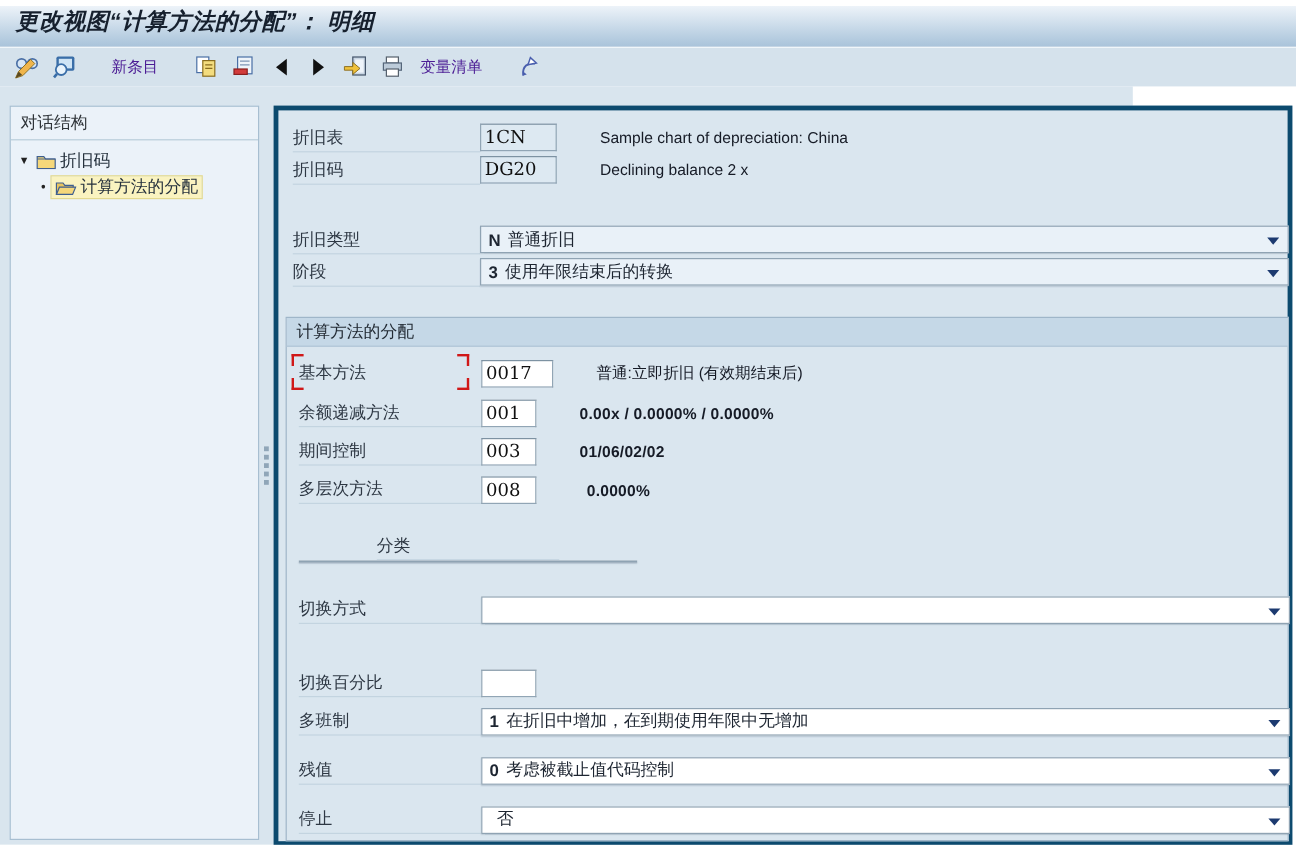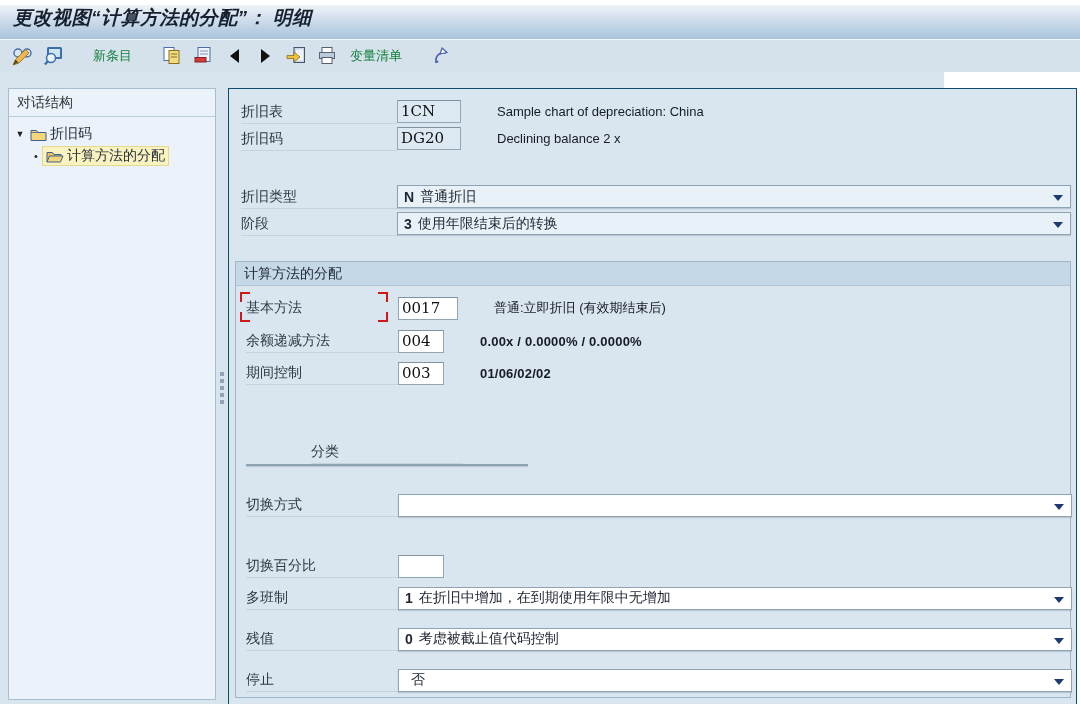--- a/index.html
+++ b/index.html
@@ -9,41 +9,41 @@
   .titlebar{position:absolute;left:0;top:4px;width:1080px;height:34px;
     background:linear-gradient(#edf3f9,#bcd1e3 70%,#a9c3da);
     border-top:1px solid #ffffff;border-bottom:1px solid #9db6cc;
     display:flex;align-items:flex-start;}
   .titlebar .title{font-size:19px;font-weight:bold;font-style:italic;color:#16202e;
     padding-left:13px;letter-spacing:.5px;}
   
   .toolbar{position:absolute;left:0;top:39px;width:1080px;height:33px;background:#d5e2ec;
     border-top:1px solid #f0f6fa;display:flex;align-items:center;gap:7px;padding-left:10px;box-sizing:border-box;}
   .tbtn{display:flex;align-items:center;justify-content:center;height:24px;min-width:24px;cursor:pointer;}
-  .tbtn.textbtn{font-size:13px;color:#15803d;padding:0 4px;}
+  .tbtn.textbtn{font-size:13px;color:#4c1d95;padding:0 4px;}
   .tri{width:0;height:0;border-top:7px solid transparent;border-bottom:7px solid transparent;}
   .tri.left{border-right:9px solid #111;}
   .tri.right{border-left:9px solid #111;}
   .tgap{width:10px;}
   
   .workspace{position:absolute;left:0;top:72px;width:944px;height:632px;background:#d9e5ee;}
   
   .sidebar{position:absolute;left:8px;top:16px;width:208px;height:612px;background:#ebf2f9;
     border:1px solid #a7bed1;box-sizing:border-box;}
   .sb-header{font-size:14px;color:#2e3338;padding:5px 8px 4px 8px;border-bottom:1px solid #b9cdda;}
   .tree{padding:6px 4px;font-size:14px;color:#24303c;}
   .tree-row{display:flex;align-items:center;height:22px;cursor:pointer;}
   .tw{display:inline-flex;align-items:center;justify-content:center;width:14px;}
   .exp{font-size:9px;color:#222;}
   .bullet{font-size:11px;color:#222;}
   .tree-label{padding:0 3px;display:flex;align-items:center;gap:3px;}
   .tree-row.selected .tree-label{background:#faf3c0;outline:1px solid #e3d98f;}
   
   .main{position:absolute;left:228px;top:16px;width:849px;height:617px;background:#dae6ef;
-    border:1px solid #0c4a6e;box-sizing:border-box;}
+    border:4px solid #0c4a6e;box-sizing:border-box;}
   .frow{position:absolute;display:flex;align-items:center;height:25px;}
   .flabel{width:156px;font-size:14px;color:#2e3844;border-bottom:1px solid #c3d4e0;
     height:23px;line-height:23px;flex-shrink:0;}
   .vbox{font-family:"DejaVu Serif","Liberation Serif",serif;font-size:15px;color:#101010;
     background:#fff;border:1px solid #91a5b5;border-top-color:#7d92a2;height:21px;line-height:21px;
     padding:0 3px;box-sizing:content-box;}
   .vbox.display{background:#dde9f2;}
   .fdesc{font-size:13px;color:#161b26;margin-left:36px;white-space:nowrap;}
   .fdesc.boldnum{font-weight:bold;letter-spacing:.2px;}
   .ddl{position:relative;height:23px;border:1px solid #8fa3b3;background:#fff;display:flex;
@@ -233,30 +233,35 @@
         </div>
 
         <div class="grow" style="top:33px;">
           <span class="flabel" style="border-bottom-color:transparent;">基本方法</span>
           <span class="vbox" style="min-width:52px;">0017</span>
           <span class="fdesc">普通:立即折旧 (有效期结束后)</span>
         </div>
 
         <div class="grow" style="top:66px;">
           <span class="flabel">余额递减方法</span>
-          <span class="vbox" style="min-width:38px;">004</span>
+          <span class="vbox" style="min-width:38px;">001</span>
           <span class="fdesc boldnum">0.00x / 0.0000% / 0.0000%</span>
         </div>
 
         <div class="grow" style="top:98px;">
           <span class="flabel">期间控制</span>
           <span class="vbox" style="min-width:38px;">003</span>
           <span class="fdesc boldnum">01/06/02/02</span>
         </div>
 
+        <div class="grow" style="top:130px;">
+          <span class="flabel">多层次方法</span>
+          <span class="vbox" style="min-width:38px;">008</span>
+          <span class="fdesc boldnum" style="margin-left:42px;">0.0000%</span>
+        </div>
 
         <div class="grow" style="top:178px;flex-direction:column;">
           <span class="flabel">分类</span>
           <span class="ddl" style="width:282px;">
             <span class="key">1</span>
             <span>直线折旧</span>
             <span class="caret"></span>
           </span>
         </div>
 

